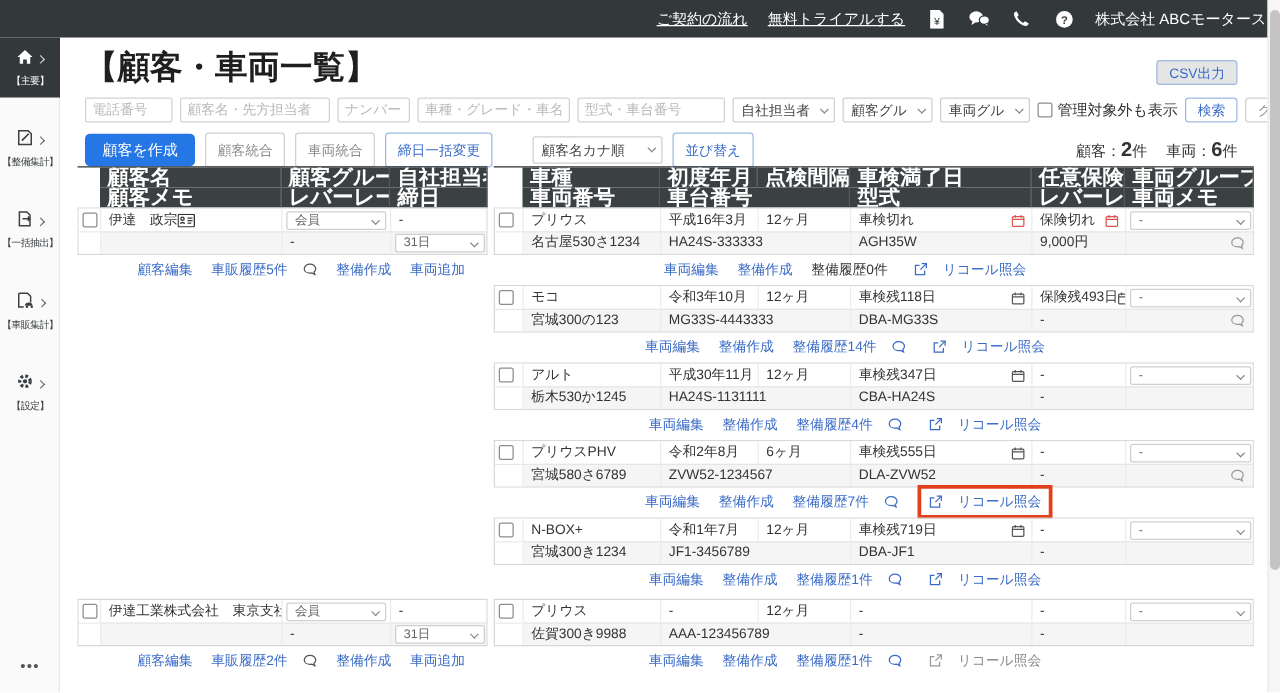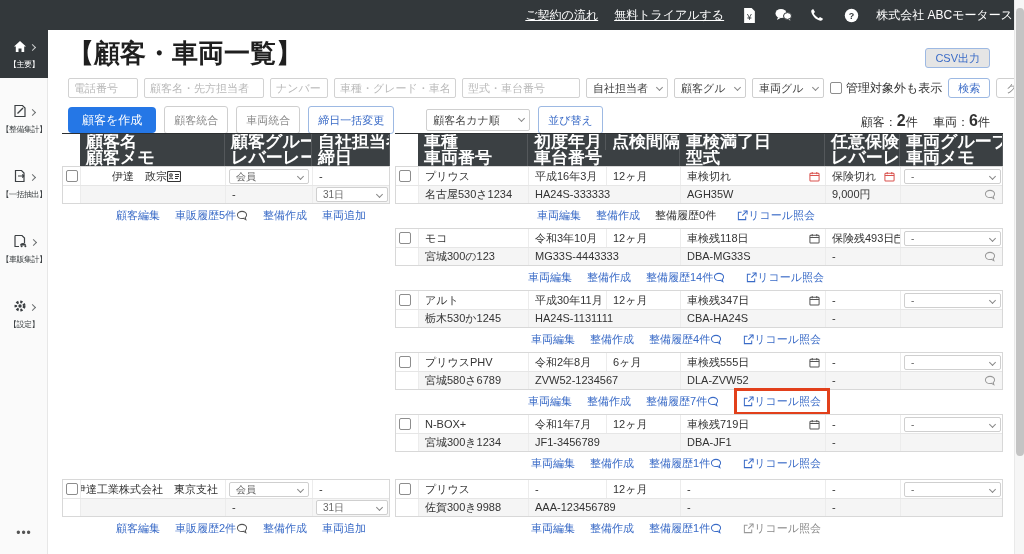--- a/index.html
+++ b/index.html
@@ -64,27 +64,27 @@
   .rows { border:1px solid #d8d8d8; }
   .drow { display:grid; height:18px; background:#fff; }
   .drow.b { background:#f5f5f5; border-top:1px solid #e6e6e6; }
   .cell { font-size:11px; line-height:17px; padding-left:6px; border-right:1px solid #ececec; overflow:hidden; white-space:nowrap; color:#333; display:flex; align-items:center; }
   .cell:last-child { border-right:none; }
   .cell.cbx { background:#fff; padding-left:3px; }
   .cell.split { justify-content:space-between; padding-right:5px; }
   .cell.selcell { padding:1px 3px; }
   .cell .sel { height:15px; width:100%; font-size:10px; color:#666; }
   .cell .sel .chev-d { top:4px; }
-  .namecell { justify-content:center; padding-right:19px; }
+  .namecell { justify-content:flex-start; padding-right:19px; }
   .memo-cell { justify-content:flex-end; padding-right:8px; }
   .links { display:flex; justify-content:center; align-items:center; gap:15px; height:21px; margin-top:1px; font-size:11px; }
   .cust-sec .links { padding-left:30px; }
   .veh-sec .links { padding-right:40px; }
   .lnk { color:#3a6bc7; cursor:pointer; white-space:nowrap; }
-  .histwrap, .recall-wrap { display:flex; align-items:center; gap:0; }
+  .histwrap, .recall-wrap { display:flex; align-items:center; gap:12px; }
   .histwrap .lnk.plain { color:#333; cursor:default; }
   .recall-wrap { padding:3px 6px; }
   .recall-wrap.highlight { border:3px solid #e2401b; }
   .recall-wrap.disabled .lnk { color:#8a8a8a; cursor:default; }
   .recall-wrap.disabled .ext { color:#999; }
   .ext { color:#3a6bc7; }
   .calwrap { display:inline-flex; color:#555; }
   .calwrap.red { color:#d9534f; }
   .calwrap.dark { color:#555; }
   svg.ic * { stroke:currentColor; fill:none; stroke-width:1.1; }

